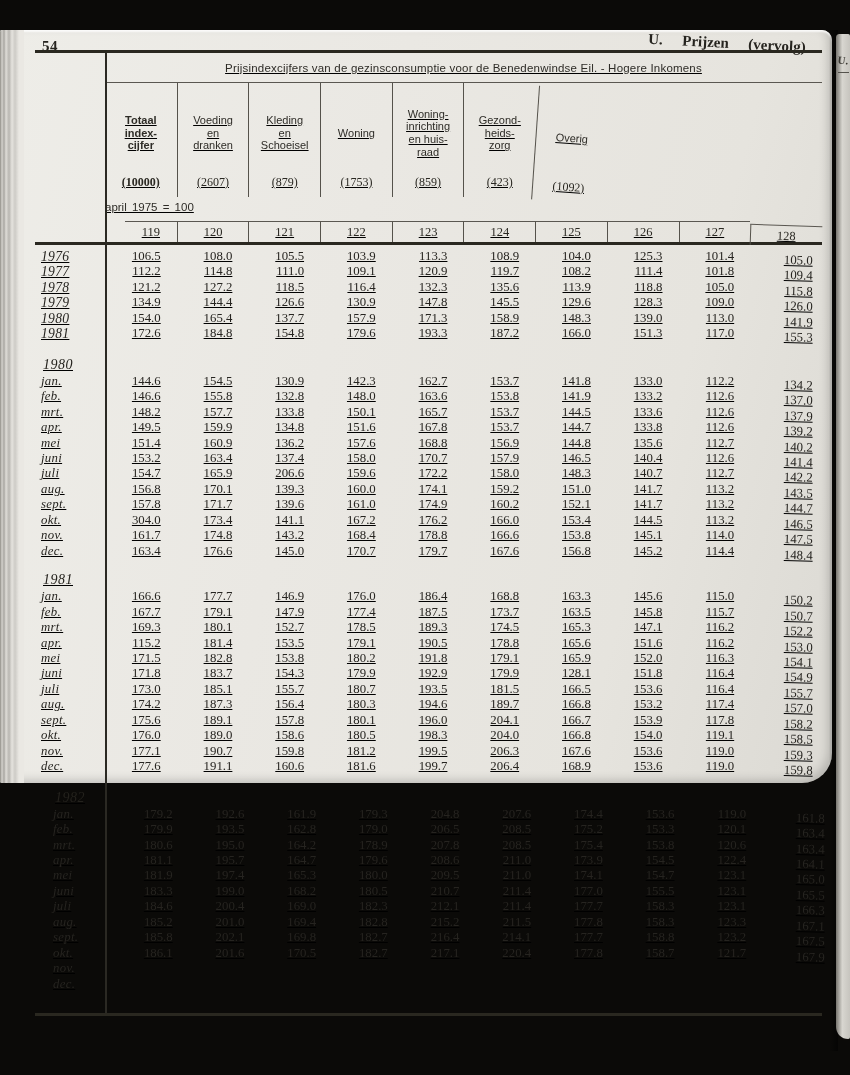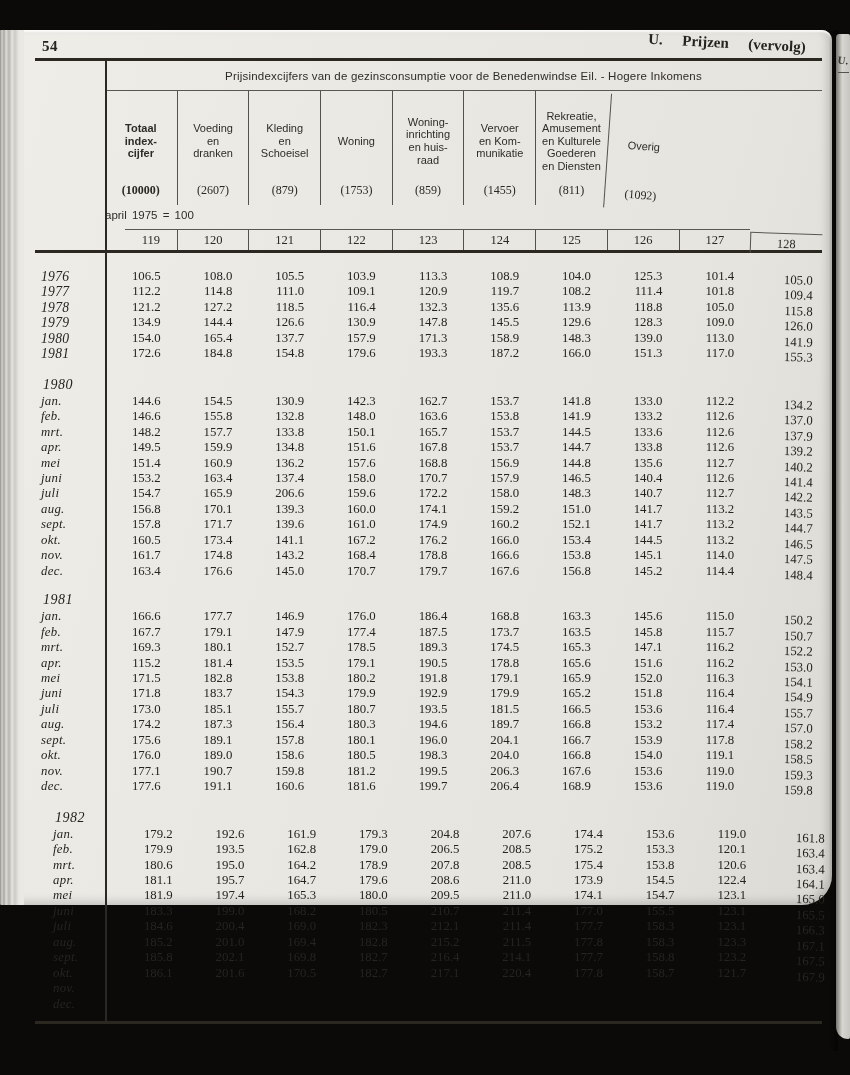--- a/index.html
+++ b/index.html
@@ -1,19 +1,19 @@
 <!DOCTYPE html>
 <html><head>
 <meta charset="utf-8">
 <style>
   html,body{margin:0;padding:0;background:#0b0a08;width:850px;height:1075px;overflow:hidden;}
   *{box-sizing:border-box;}
 
   .page{
-    position:absolute;left:0;top:30px;width:832px;height:875px;
+    position:absolute;left:0;top:30px;width:832px;height:753px;
     background:linear-gradient(105deg,#eeede8 0%,#eae8e3 40%,#e6e4de 75%,#dddbd5 96%);
     border-radius:2px 10px 30px 2px;
     box-shadow:inset 0 2px 2px rgba(255,255,255,.85), inset -4px -3px 10px rgba(0,0,0,.18);
   }
   .stack-edge{
     position:absolute;left:0;top:0;bottom:0;width:24px;
     background:linear-gradient(90deg,#8f8d86 0px,#d4d2cd 2px,#a8a6a1 4px,#dfddd8 6px,#b8b6b1 9px,#e5e3de 12px,#cdcbc6 15px,#eae8e3 19px 24px);
     border-radius:2px 0 0 2px;
   }
   .gutter{
@@ -35,22 +35,22 @@
     position:absolute;left:42px;top:8px;
     font:bold 15px "Liberation Serif",serif;color:#26241f;letter-spacing:.5px;
   }
   .section-header{
     position:absolute;right:26px;top:9px;white-space:pre;
     font:bold 15px "Liberation Serif",serif;color:#26241f;
     transform:rotate(3deg);transform-origin:100% 50%;word-spacing:6px;
   }
 
   .tbl{
-    position:absolute;left:35px;top:28px;width:787px;height:966px;
-    border-top:3px solid #2a2820;border-bottom:3px solid #2a2820;
+    position:absolute;left:35px;top:20px;width:787px;height:966px;
+    border-top:3px solid #2a2820;border-bottom:3px solid #2a2820;text-decoration:underline;
   }
   .divider{position:absolute;left:70px;top:0;bottom:0;width:2px;background:#2b2923;}
 
   .titlerow{
     margin-left:70px;height:30px;display:flex;align-items:center;justify-content:center;
     border-bottom:1px solid #5a5751;
     font:11.5px "Liberation Sans",sans-serif;color:#2e2c27;letter-spacing:.2px;
   }
   .grid{display:grid;grid-template-columns:70px repeat(10,71.7px);}
 
@@ -73,21 +73,21 @@
 
   .numsrow{border-bottom:3px solid #2a2820;}
   .ncell{
     border-left:1px solid #55524b;border-top:1px solid #5a5751;height:21px;
     text-align:center;font:12.5px/20px "Liberation Serif",serif;color:#2a2822;
   }
   .ncell.first{border-left:none;margin-left:20px;}
   .numsrow .spacer{border:none;}
   .ncell.ovg{transform:translateY(4px) rotate(2deg);}
 
-  .body{padding-top:16px;font:12.8px/15.45px "Liberation Serif",serif;color:#262420;}
+  .body{padding-top:4px;font:12.8px/15.45px "Liberation Serif",serif;color:#262420;}
   .sec1{margin-top:14px;}
   .sec2{margin-top:12px;}
   .sec3{margin-top:14px;margin-left:12px;}
   .yr-heading{
     font:italic 14px/18px "Liberation Serif",serif;letter-spacing:.5px;
     padding-left:8px;color:#24221d;
   }
   .lbl{font-style:italic;padding-left:6px;letter-spacing:.3px;}
   .lbl.yr-lbl{font-size:13.6px;}
   .val{text-align:right;padding-right:16px;}
@@ -132,32 +132,24 @@
           <div class="hweight">(1753)</div>
         </div>
         <div class="hcell">
           <div class="hname">Woning-
 inrichting
 en huis-
 raad</div>
           <div class="hweight">(859)</div>
         </div>
         <div class="hcell">
-          <div class="hname">Vervoer
-en Kom-
-munikatie</div>
-          <div class="hweight">(1455)</div>
-        </div>
-        <div class="hcell">
-          <div class="hname">Rekreatie,
-Amusement
-en Kulturele
-Goederen
-en Diensten</div>
-          <div class="hweight">(811)</div>
+          <div class="hname">Gezond-
+heids-
+zorg</div>
+          <div class="hweight">(423)</div>
         </div>
         <div class="hcell ovg">
           <div class="hname">Overig</div>
           <div class="hweight">(1092)</div>
         </div>
       </div>
 
     <div class="grid noterow">
       <div class="spacer"></div>
       <div class="note">april 1975 = 100</div>
@@ -372,21 +364,21 @@
             <div class="val">161.0</div>
             <div class="val">174.9</div>
             <div class="val">160.2</div>
             <div class="val">152.1</div>
             <div class="val">141.7</div>
             <div class="val">113.2</div>
             <div class="val ovg">144.7</div>
           </div>
           <div class="grid row">
             <div class="lbl">okt.</div>
-            <div class="val">160.5</div>
+            <div class="val">304.0</div>
             <div class="val">173.4</div>
             <div class="val">141.1</div>
             <div class="val">167.2</div>
             <div class="val">176.2</div>
             <div class="val">166.0</div>
             <div class="val">153.4</div>
             <div class="val">144.5</div>
             <div class="val">113.2</div>
             <div class="val ovg">146.5</div>
           </div>
@@ -485,21 +477,21 @@
             <div class="val ovg">154.1</div>
           </div>
           <div class="grid row">
             <div class="lbl">juni</div>
             <div class="val">171.8</div>
             <div class="val">183.7</div>
             <div class="val">154.3</div>
             <div class="val">179.9</div>
             <div class="val">192.9</div>
             <div class="val">179.9</div>
-            <div class="val">165.2</div>
+            <div class="val">128.1</div>
             <div class="val">151.8</div>
             <div class="val">116.4</div>
             <div class="val ovg">154.9</div>
           </div>
           <div class="grid row">
             <div class="lbl">juli</div>
             <div class="val">173.0</div>
             <div class="val">185.1</div>
             <div class="val">155.7</div>
             <div class="val">180.7</div>

